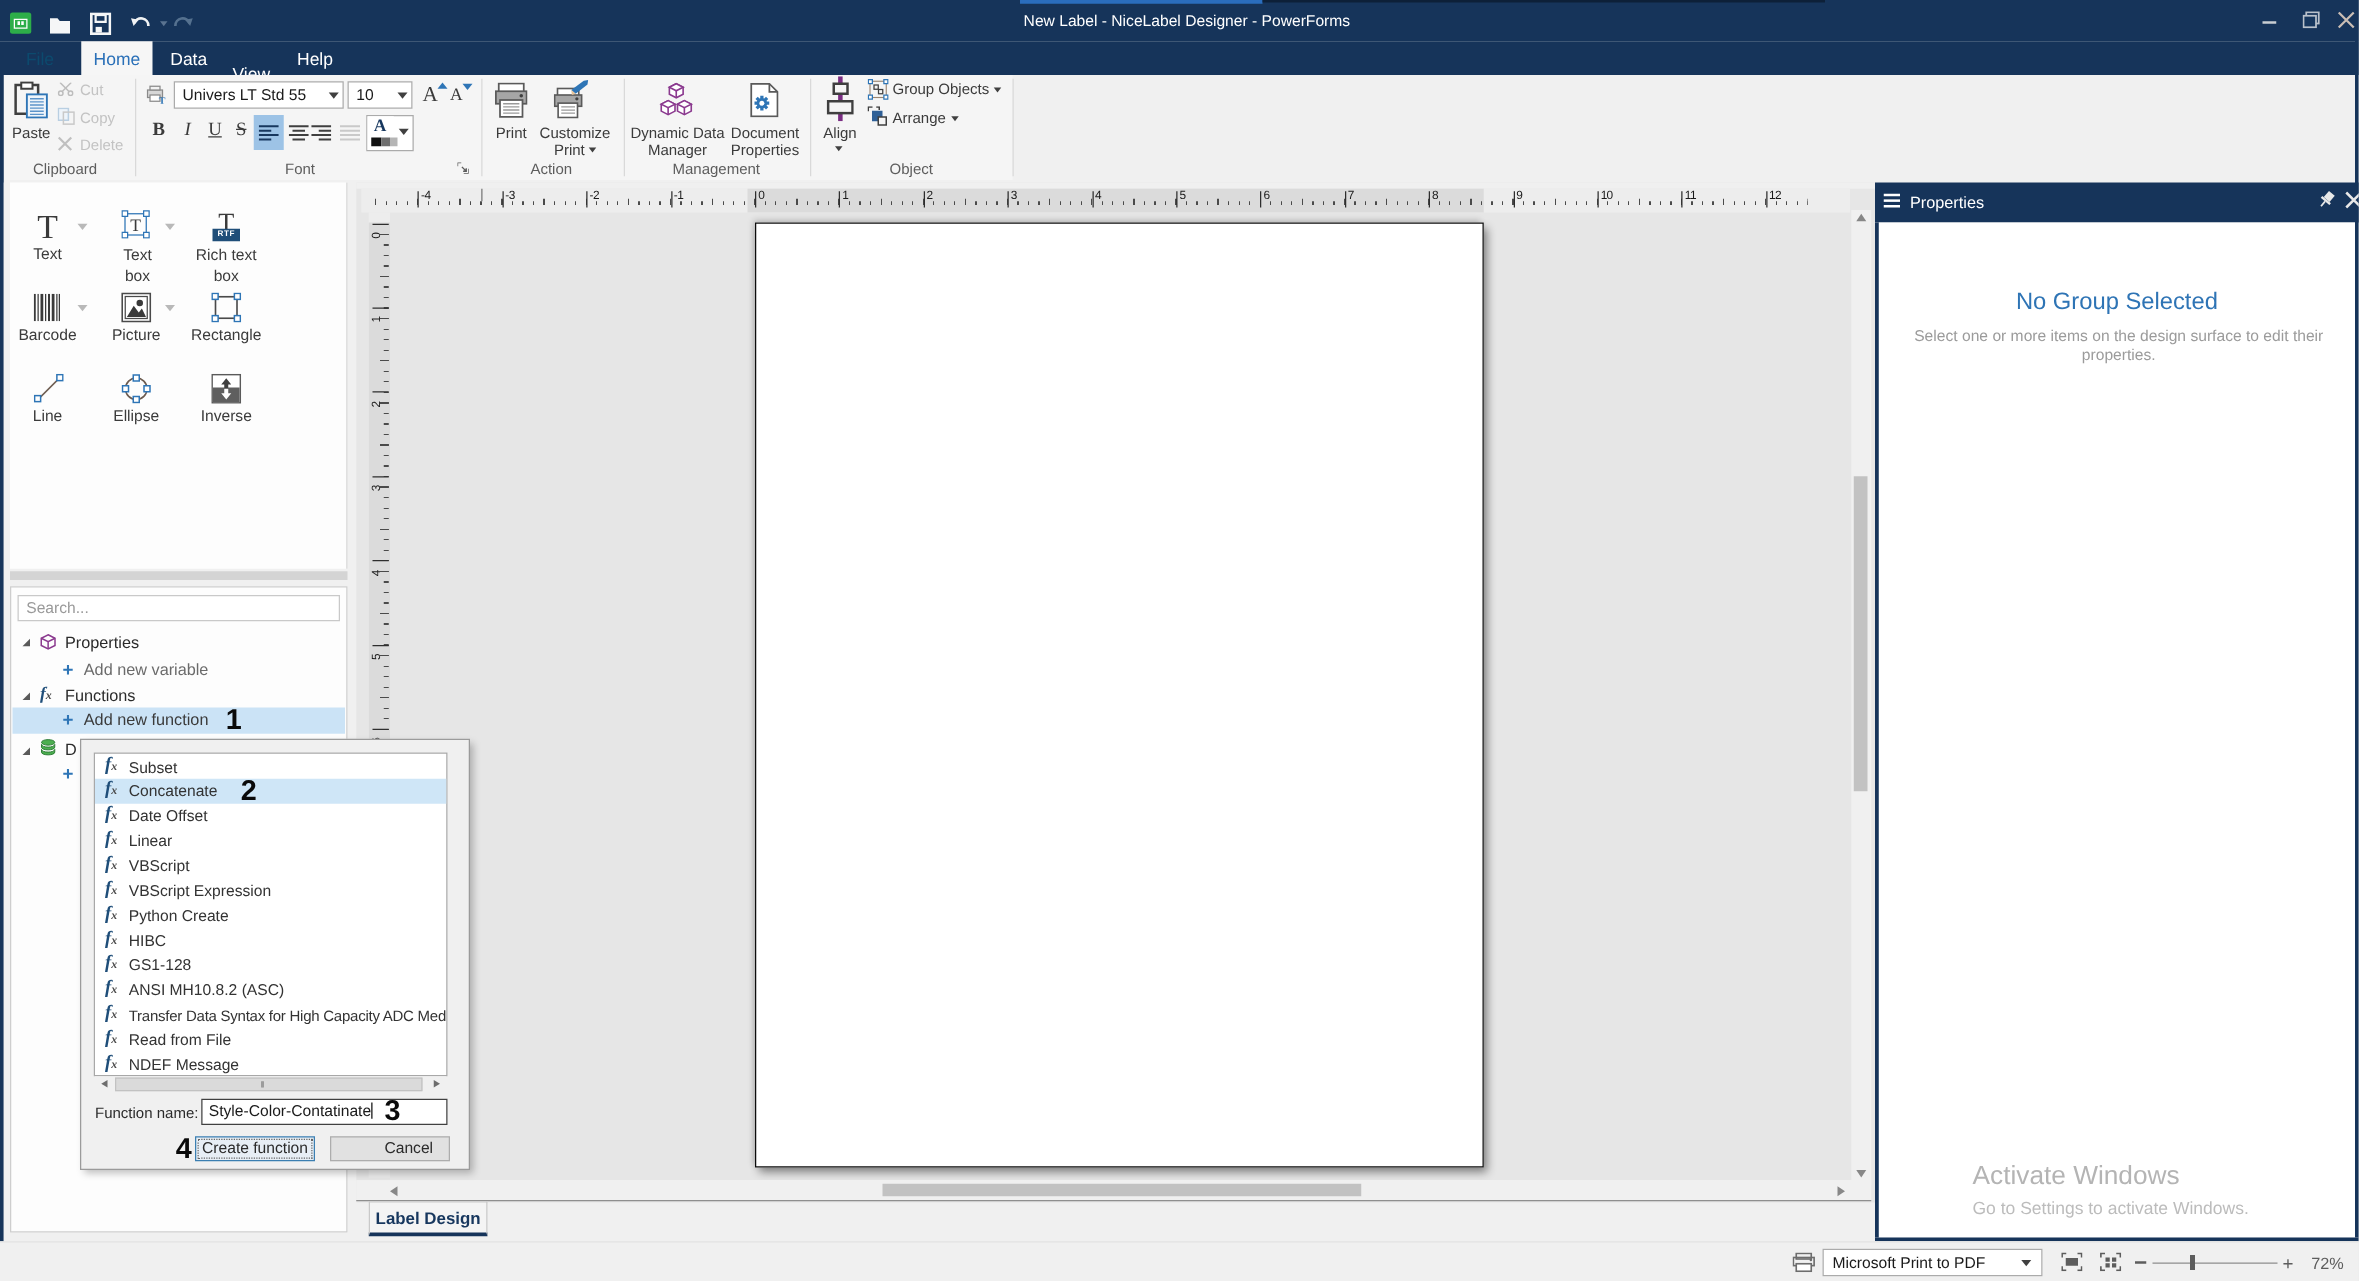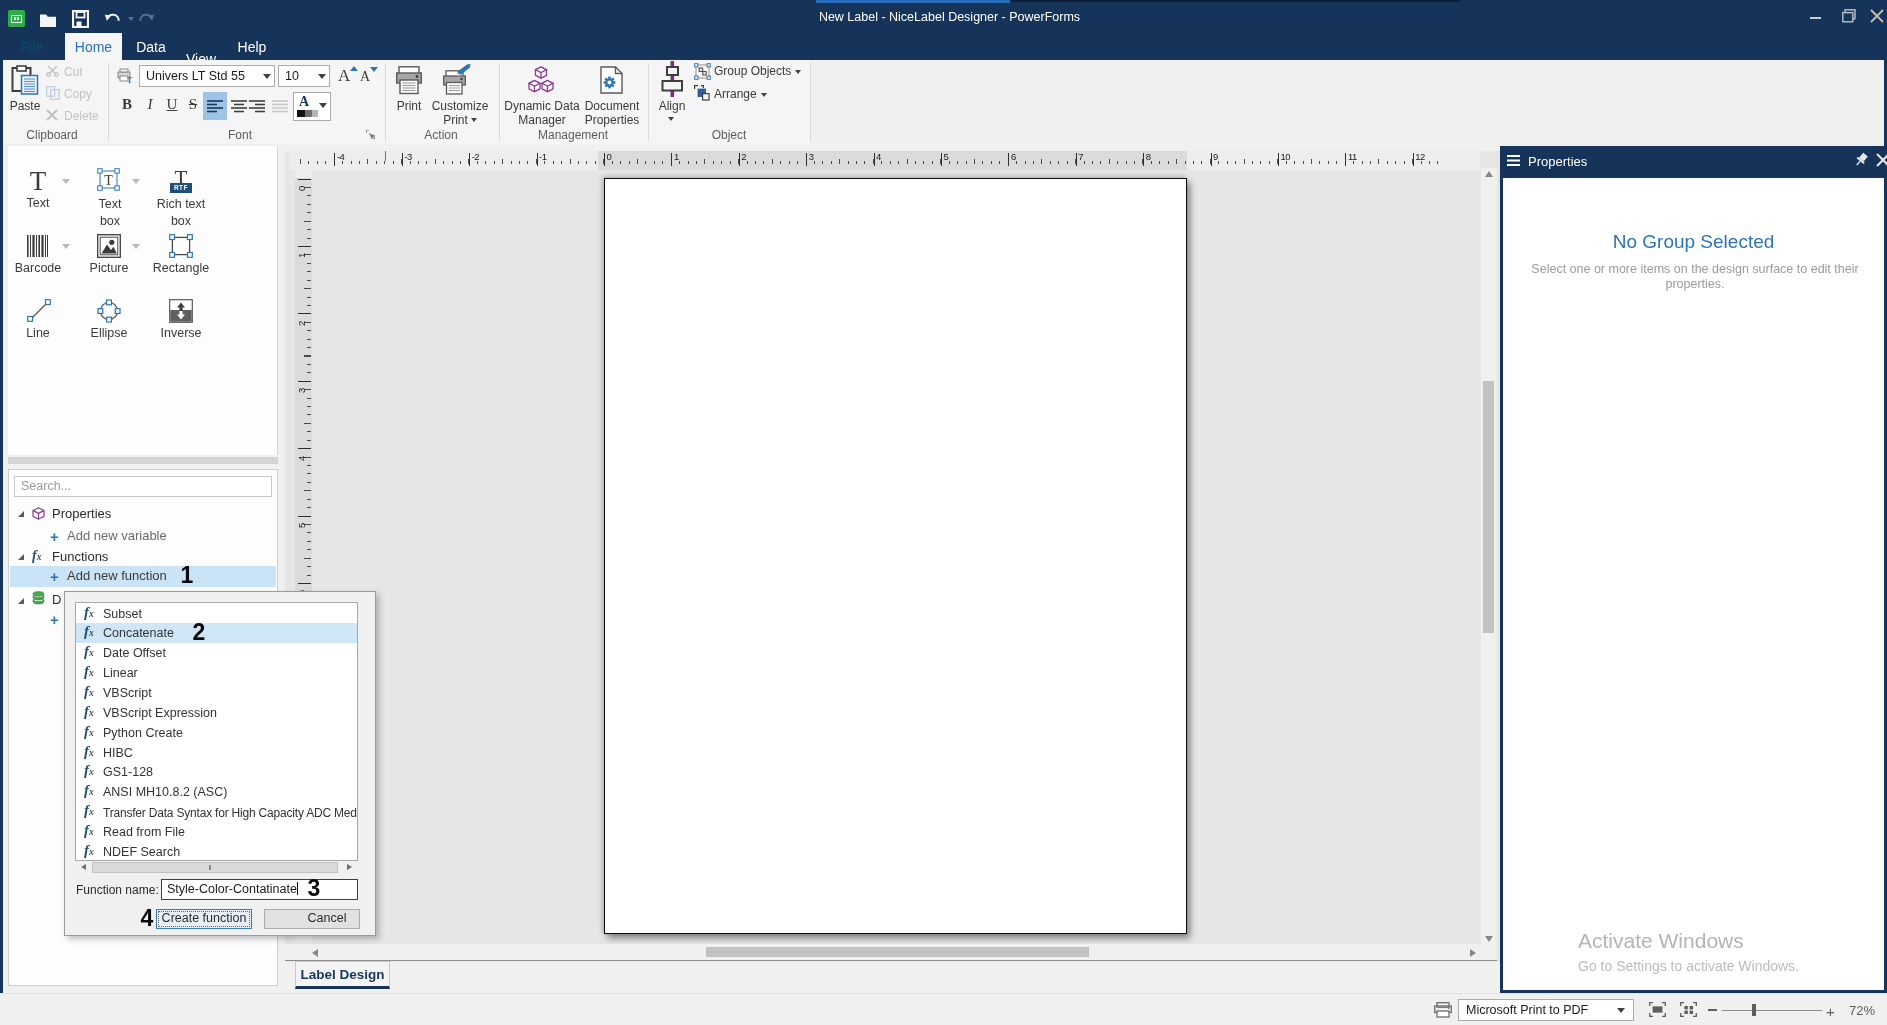--- a/index.html
+++ b/index.html
@@ -601,21 +601,21 @@
   <div class="abs" style="left:103px;top:744.5px;color:#333;font-size:12.5px;line-height:16px;white-space:nowrap;width:254px;overflow:hidden;">HIBC</div>
   <div class="abs" style="left:84px;top:763.3px;color:#1f4e79;font-size:15px;font-style:italic;font-weight:bold;font-family:'Liberation Serif';line-height:15px;">f<span style="font-size:9.5px;color:#4a4a4a;">x</span></div>
   <div class="abs" style="left:103px;top:764.3px;color:#333;font-size:12.5px;line-height:16px;white-space:nowrap;width:254px;overflow:hidden;">GS1-128</div>
   <div class="abs" style="left:84px;top:783.1px;color:#1f4e79;font-size:15px;font-style:italic;font-weight:bold;font-family:'Liberation Serif';line-height:15px;">f<span style="font-size:9.5px;color:#4a4a4a;">x</span></div>
   <div class="abs" style="left:103px;top:784.1px;color:#333;font-size:12.5px;line-height:16px;white-space:nowrap;width:254px;overflow:hidden;">ANSI MH10.8.2 (ASC)</div>
   <div class="abs" style="left:84px;top:803.0px;color:#1f4e79;font-size:15px;font-style:italic;font-weight:bold;font-family:'Liberation Serif';line-height:15px;">f<span style="font-size:9.5px;color:#4a4a4a;">x</span></div>
   <div class="abs" style="left:103px;top:804.5px;color:#333;font-size:12px;line-height:16px;white-space:nowrap;width:254px;overflow:hidden;letter-spacing:-0.2px;">Transfer Data Syntax for High Capacity ADC Med</div>
   <div class="abs" style="left:84px;top:822.9px;color:#1f4e79;font-size:15px;font-style:italic;font-weight:bold;font-family:'Liberation Serif';line-height:15px;">f<span style="font-size:9.5px;color:#4a4a4a;">x</span></div>
   <div class="abs" style="left:103px;top:823.9px;color:#333;font-size:12.5px;line-height:16px;white-space:nowrap;width:254px;overflow:hidden;">Read from File</div>
   <div class="abs" style="left:84px;top:842.7px;color:#1f4e79;font-size:15px;font-style:italic;font-weight:bold;font-family:'Liberation Serif';line-height:15px;">f<span style="font-size:9.5px;color:#4a4a4a;">x</span></div>
-  <div class="abs" style="left:103px;top:843.7px;color:#333;font-size:12.5px;line-height:16px;white-space:nowrap;width:254px;overflow:hidden;">NDEF Search</div>
+  <div class="abs" style="left:103px;top:843.7px;color:#333;font-size:12.5px;line-height:16px;white-space:nowrap;width:254px;overflow:hidden;">NDEF Message</div>
   </div>
 
   <div class="abs" style="left:76px;top:861px;width:281px;height:13px;background:#f0f0f0;"></div>
   <div class="abs" style="left:81px;top:864px;width:0;height:0;border-top:3.5px solid transparent;border-bottom:3.5px solid transparent;border-right:5px solid #6d6d6d;"></div>
   <div class="abs" style="left:92px;top:862px;width:246px;height:11px;background:#dadada;border:1px solid #c2c2c2;"></div>
   <div class="abs" style="left:209px;top:865px;width:2px;height:5px;border-left:1px solid #888;border-right:1px solid #888;box-shadow:4px 0 0 -1px #888, -3px 0 0 -1px #888;"></div>
   <div class="abs" style="left:347px;top:864px;width:0;height:0;border-top:3.5px solid transparent;border-bottom:3.5px solid transparent;border-left:5px solid #6d6d6d;"></div>
 
   <div class="abs" style="left:76px;top:883px;color:#2b2b2b;font-size:12px;">Function name:</div>
   <div class="abs" style="left:161px;top:879px;width:197px;height:21px;background:#fff;border:1px solid #404040;"></div>

